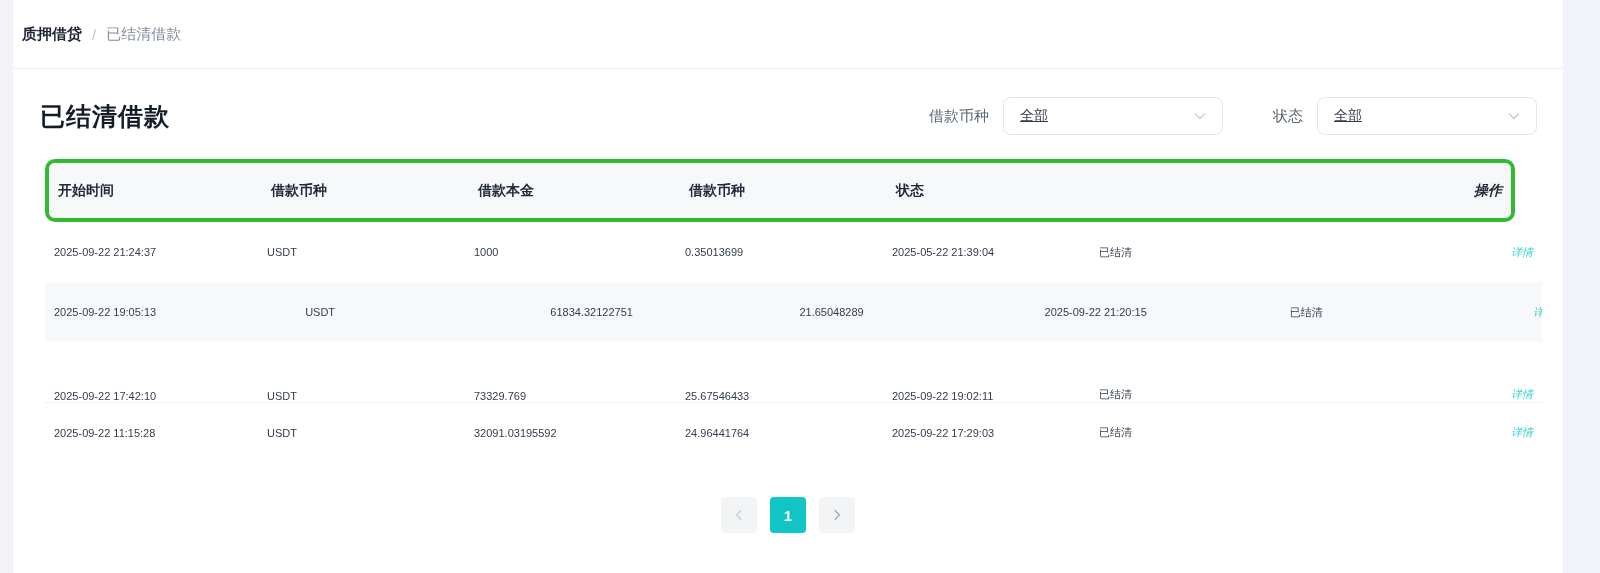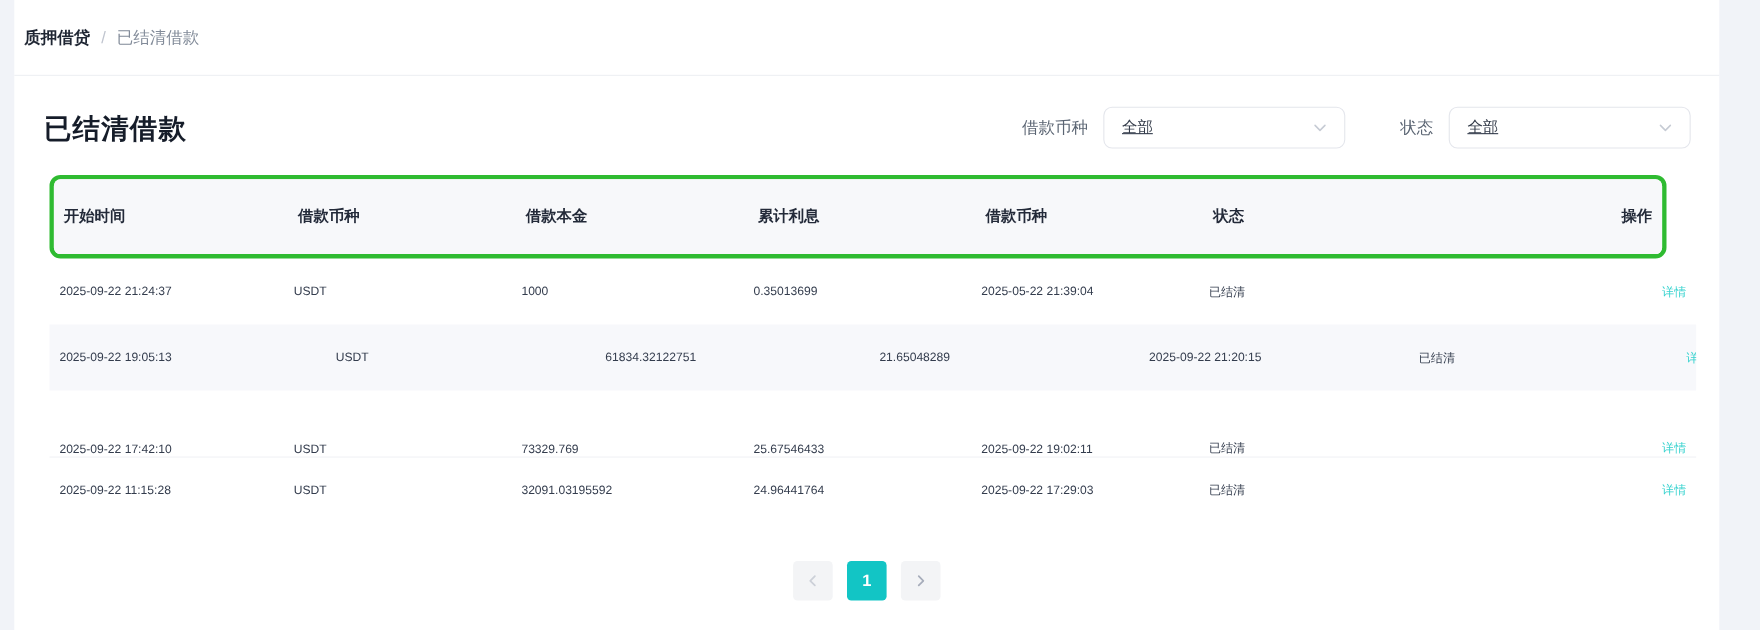--- a/index.html
+++ b/index.html
@@ -65,21 +65,21 @@
   
   .table-wrap { margin: 24px 21px 0 32px; }
   .thead-annotation {
     border: 4px solid #2fbb31;   
     border-radius: 10px;
     width: 1470px;
   }
   .thead {
     display: flex;
     align-items: center;
-    height: 68px;
+    height: 55px;
     background: #f7f8fa;
     border-radius: 6px;
     font-size: 14px;
     font-weight: 600;
     color: #232a39;
   }
   .trow {
     display: flex;
     align-items: center;
     height: 60px;
@@ -89,21 +89,21 @@
   .trow + .trow { border-top: 1px solid #f1f2f5; }
   .trow.alt { background: #f7f8fb; border-top: none; gap: 40px; }
   .trow.alt + .trow { border-top: none; align-items: flex-end; }
   .cell { padding-left: 9px; white-space: nowrap; overflow: hidden; }
   .c0 { width: 213px; }
   .c1 { width: 207px; }
   .c2 { width: 211px; }
   .c3 { width: 207px; }
   .c4 { width: 207px; }
   .c5 { width: 205px; }
-  .c6 { flex: 1; text-align: right; padding-right: 9px; }
+  .c6 { flex: 1; text-align: right; padding-right: 9px; font-style: italic; }
   .detail-link { color: #38d3cf; cursor: pointer; }
 
   
   .pagination {
     margin-top: 35px;
     display: flex;
     justify-content: center;
     align-items: center;
     gap: 13px;
   }
@@ -159,21 +159,20 @@
     </div>
   </div>
 
   <div class="table-wrap">
 
     <div class="thead-annotation">
       <div class="thead">
         <div class="cell c0">开始时间</div>
         <div class="cell c1">借款币种</div>
         <div class="cell c2">借款本金</div>
-        <div class="cell c3">累计利息</div>
         <div class="cell c4">借款币种</div>
         <div class="cell c5">状态</div>
         <div class="cell c6">操作</div>
       </div>
     </div>
 
     <div class="trow">
       <div class="cell c0">2025-09-22 21:24:37</div>
       <div class="cell c1">USDT</div>
       <div class="cell c2">1000</div>

